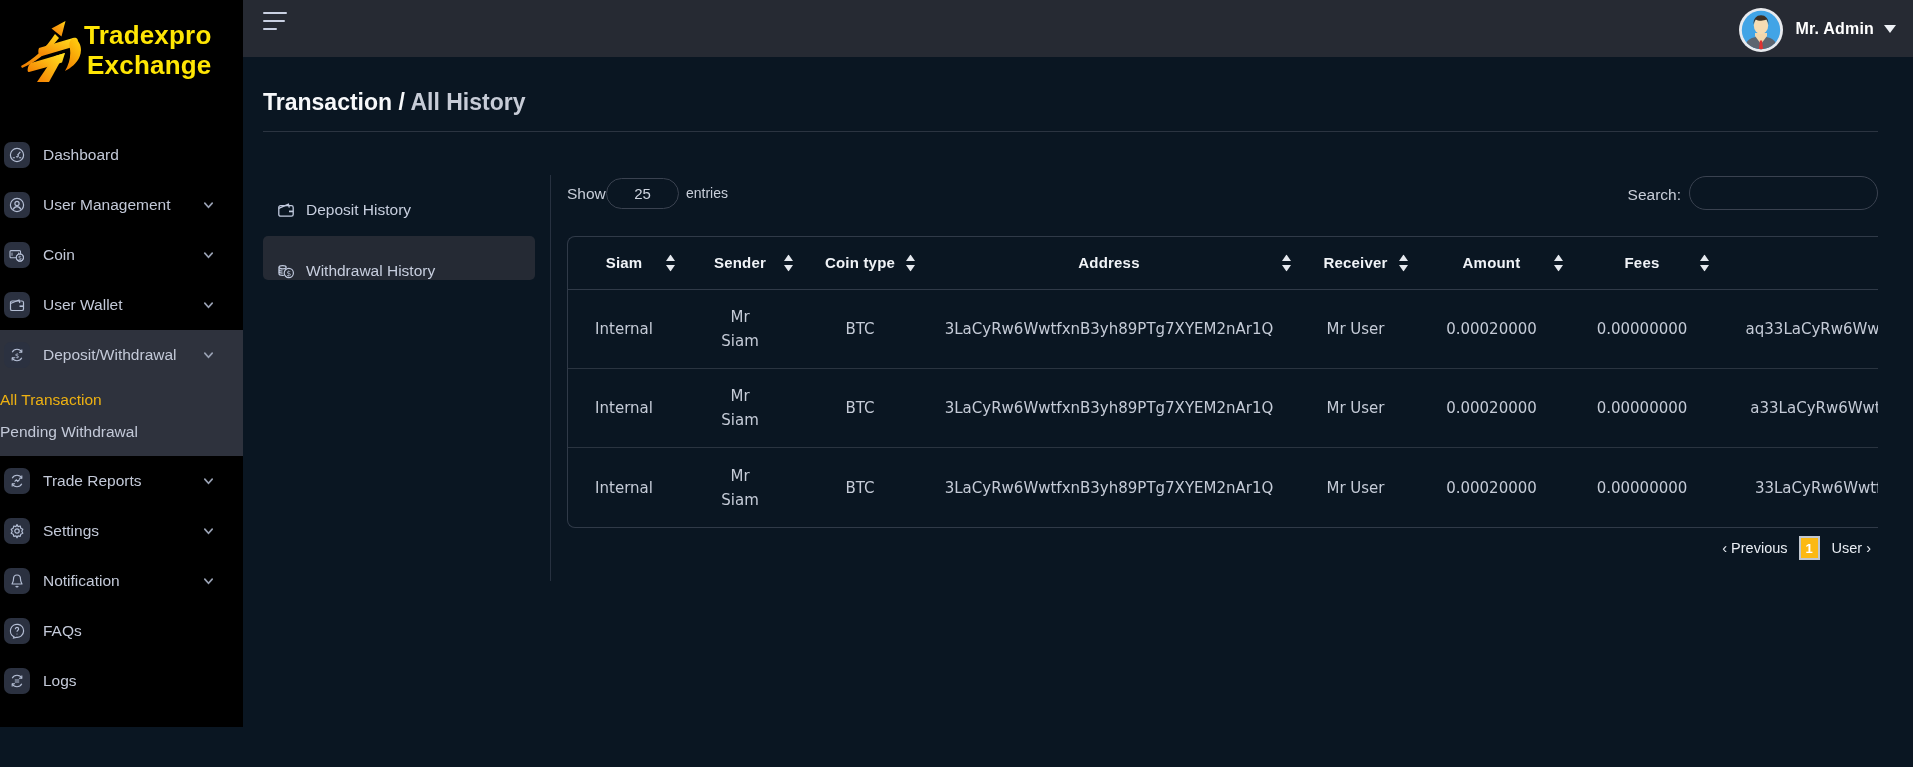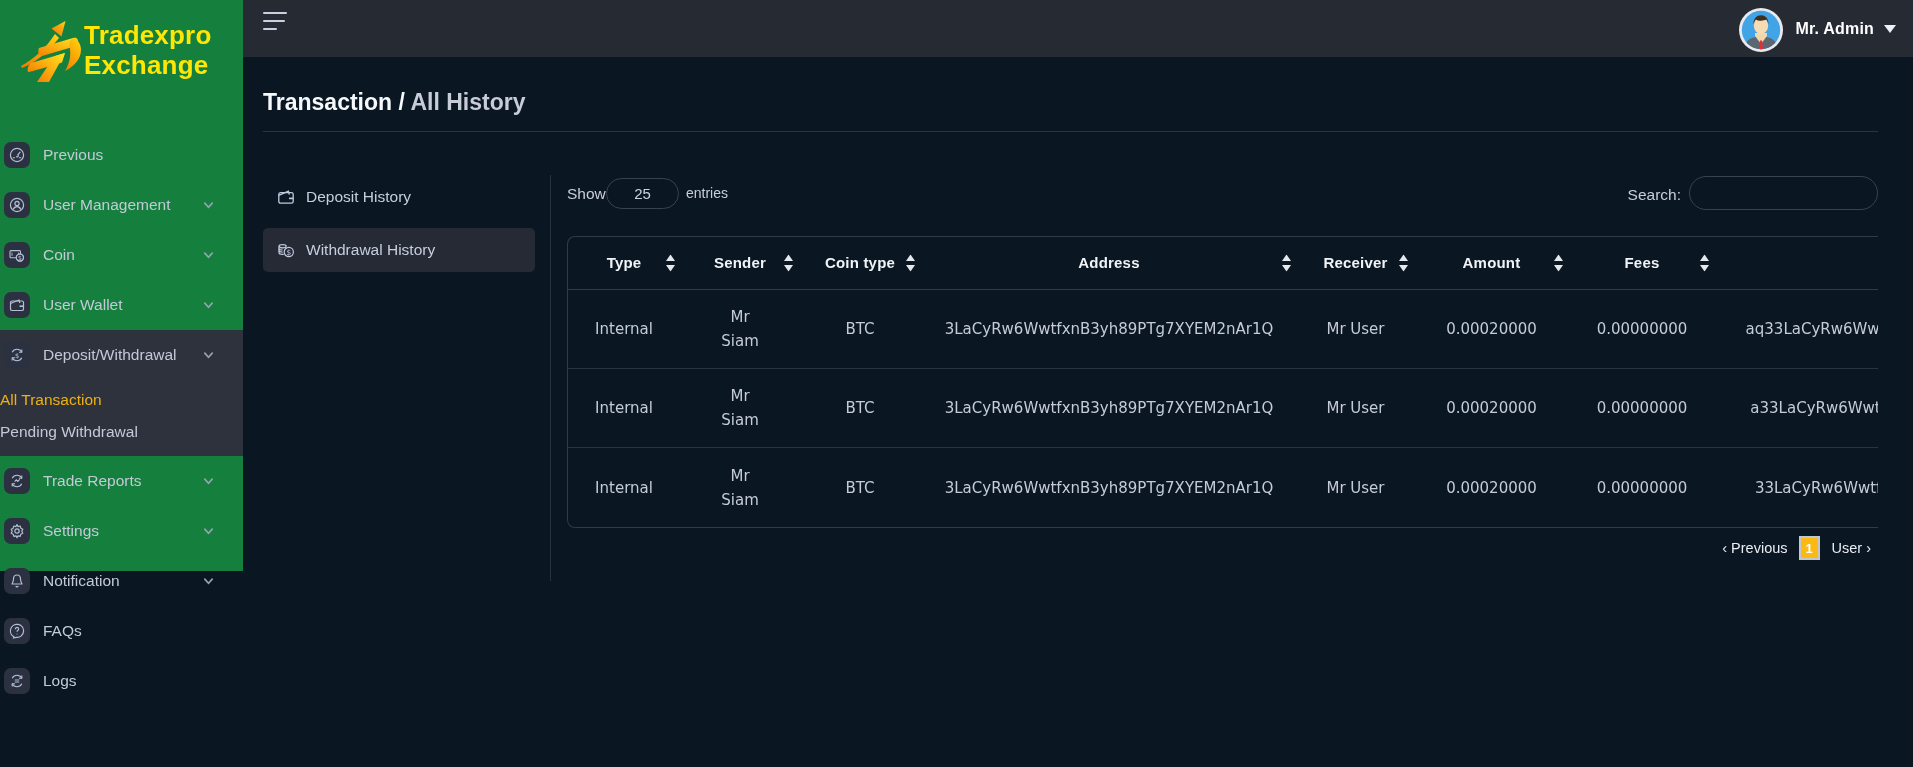--- a/index.html
+++ b/index.html
@@ -5,22 +5,22 @@
   * { margin:0; padding:0; box-sizing:border-box; }
   html,body { width:1913px; height:767px; overflow:hidden; }
   body {
     font-family:"Liberation Sans", sans-serif;
     background:#0a1622;
     color:#c5cbd7;
     position:relative;
   }
   
   .sidebar {
-    position:absolute; left:0; top:0; width:243px; height:571px;
-    background:#15803d; z-index:5;
+    position:absolute; left:0; top:0; width:243px; height:727px;
+    background:#000000; z-index:5;text-align:right;
   }
   .logo { position:absolute; left:21px; top:18px; display:flex; align-items:center; cursor:pointer; }
   .logo svg.logo-mark { width:60px; height:64px; }
   .logo-text {
     margin-left:3px;
     font-family:"Liberation Sans", sans-serif;
     font-weight:bold; font-size:26px; line-height:30px;
     color:#ffe604; letter-spacing:0.2px;
   }
   .menu { position:absolute; left:0; top:130px; width:243px; }
@@ -71,22 +71,22 @@
   }
   
   .content { position:absolute; left:243px; top:57px; width:1670px; height:710px; }
   .page-title { position:absolute; left:20px; top:32px; font-size:23px; font-weight:bold; white-space:nowrap; }
   .page-title .crumb-a { color:#f7f8fa; }
   .page-title .crumb-b { color:#c7ccd7; }
   .title-divider { position:absolute; left:20px; top:74px; width:1615px; height:1px; background:#2b3441; }
   
   .tab-col { position:absolute; left:20px; top:118px; width:288px; height:406px; border-right:1px solid #273140; }
   .tab-item {
-    position:relative; width:272px; height:44px; margin-bottom:9px;
-    display:flex; align-items:center; border-radius:5px;
+    position:relative; width:272px; height:44px; margin-bottom:17px;
+    display:flex; align-items:flex-end; border-radius:5px;
     color:#c7cede; cursor:pointer;
   }
   .tab-item.active { background:#252a34; }
   .tab-item .ticon { margin-left:14px; width:18px; height:18px; color:#c0c9dd; display:flex; }
   .tab-item .ticon svg { width:18px; height:18px; }
   .tab-item .tlabel { margin-left:11px; font-size:15.5px; white-space:nowrap; }
   
   .controls { position:absolute; left:324px; top:118px; width:1311px; height:40px; }
   .show-label { position:absolute; left:0; top:10px; font-size:15.5px; color:#c9cfda; }
   .show-select {
@@ -174,21 +174,21 @@
   <nav class="menu">
 
     <div class="menu-item">
       <span class="ibox">
         <svg viewBox="0 0 16 16" fill="none" stroke="currentColor" stroke-width="1.2">
           <circle cx="8" cy="8" r="6.6"></circle>
           <path d="M7.2 9.4 a1.15 1.15 0 1 0 1.6-1.6 L11.3 4.9" stroke-width="1.2"></path>
           <path d="M3.8 10.8 h2.1 M10.1 10.8 h2.1" stroke-width="1.1"></path>
         </svg>
       </span>
-      <span class="mlabel">Previous</span>
+      <span class="mlabel">Dashboard</span>
     </div>
 
     <div class="menu-item">
       <span class="ibox">
         <svg viewBox="0 0 16 16" fill="none" stroke="currentColor" stroke-width="1.2">
           <circle cx="8" cy="8" r="6.6"></circle>
           <circle cx="8" cy="6.5" r="2.1"></circle>
           <path d="M4.2 12.5 C5 10.4 6.4 9.6 8 9.6 C9.6 9.6 11 10.4 11.8 12.5"></path>
         </svg>
       </span>
@@ -407,21 +407,21 @@
           <col class="c1">
           <col class="c2">
           <col class="c3">
         <col class="c4">
           <col class="c5">
           <col class="c6">
           <col class="c7">
       </colgroup>
       <thead>
         <tr>
-          <th><span>Type</span><svg class="sort" viewBox="0 0 9 17">
+          <th><span>Siam</span><svg class="sort" viewBox="0 0 9 17">
                 <path d="M4.5 0 L9 6.5 H0 Z" fill="currentColor"></path>
                 <path d="M4.5 17 L0 10.5 H9 Z" fill="currentColor"></path>
               </svg></th>
           <th><span>Sender</span><svg class="sort" viewBox="0 0 9 17">
                 <path d="M4.5 0 L9 6.5 H0 Z" fill="currentColor"></path>
                 <path d="M4.5 17 L0 10.5 H9 Z" fill="currentColor"></path>
               </svg></th>
           <th><span>Coin type</span><svg class="sort" viewBox="0 0 9 17">
                 <path d="M4.5 0 L9 6.5 H0 Z" fill="currentColor"></path>
                 <path d="M4.5 17 L0 10.5 H9 Z" fill="currentColor"></path>

